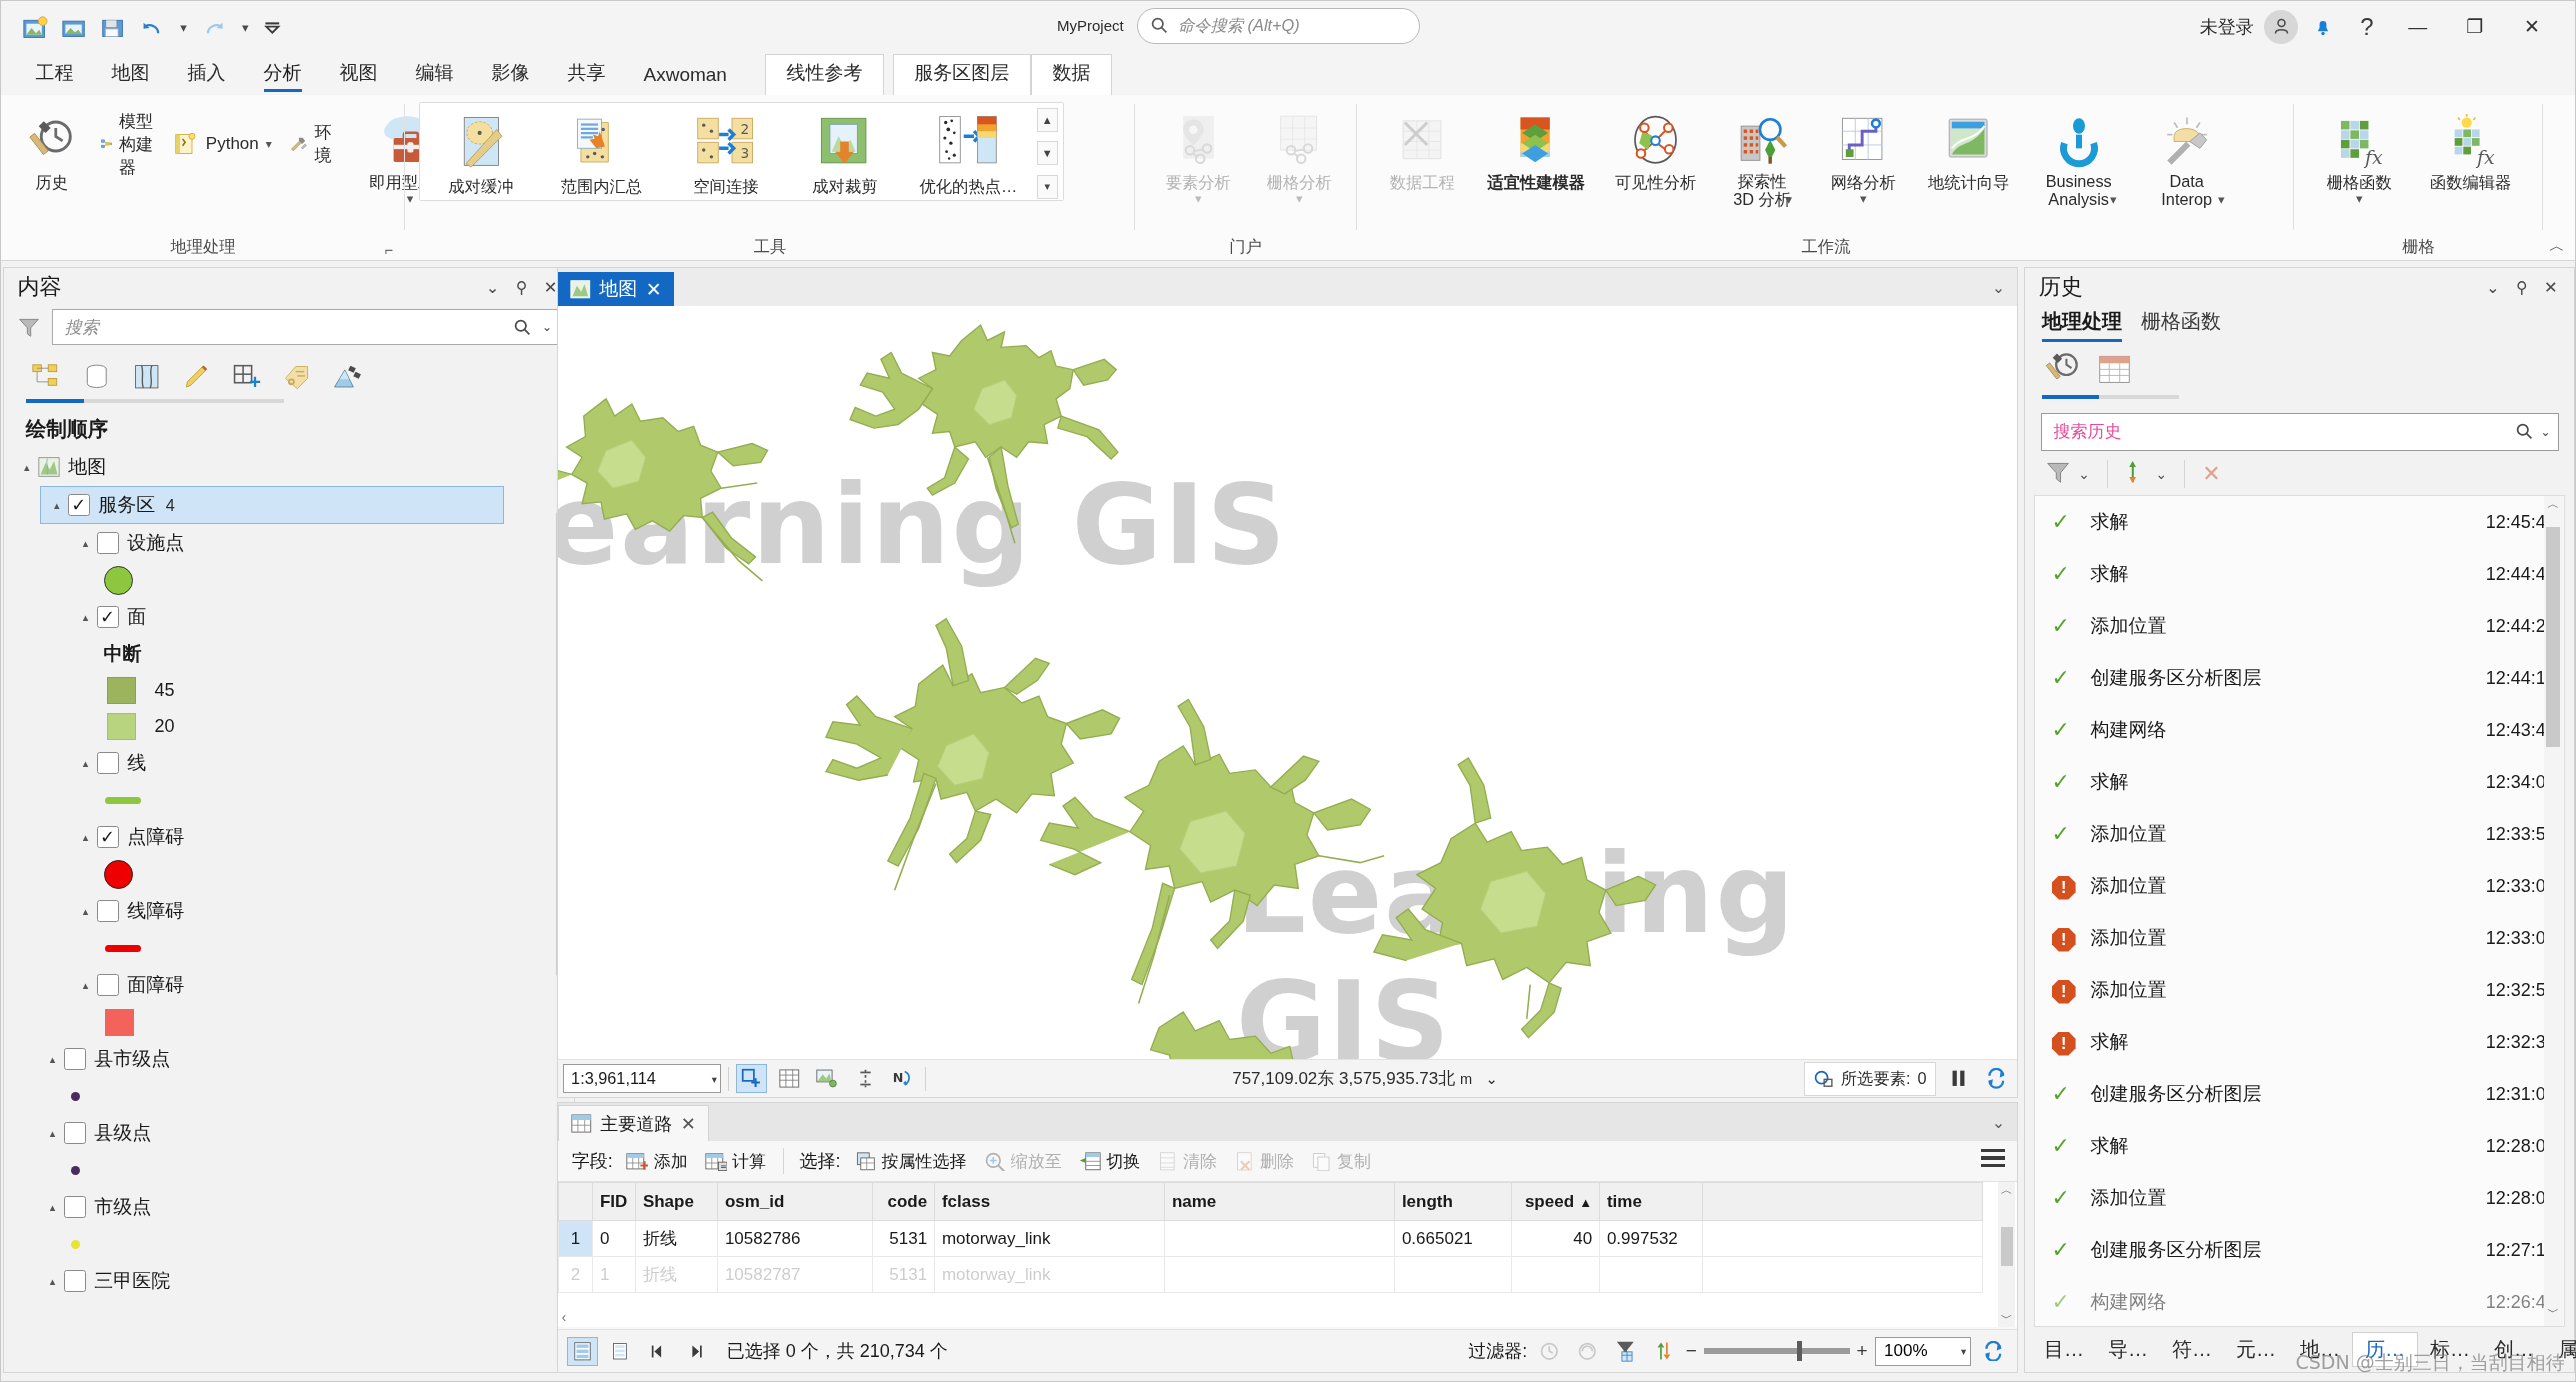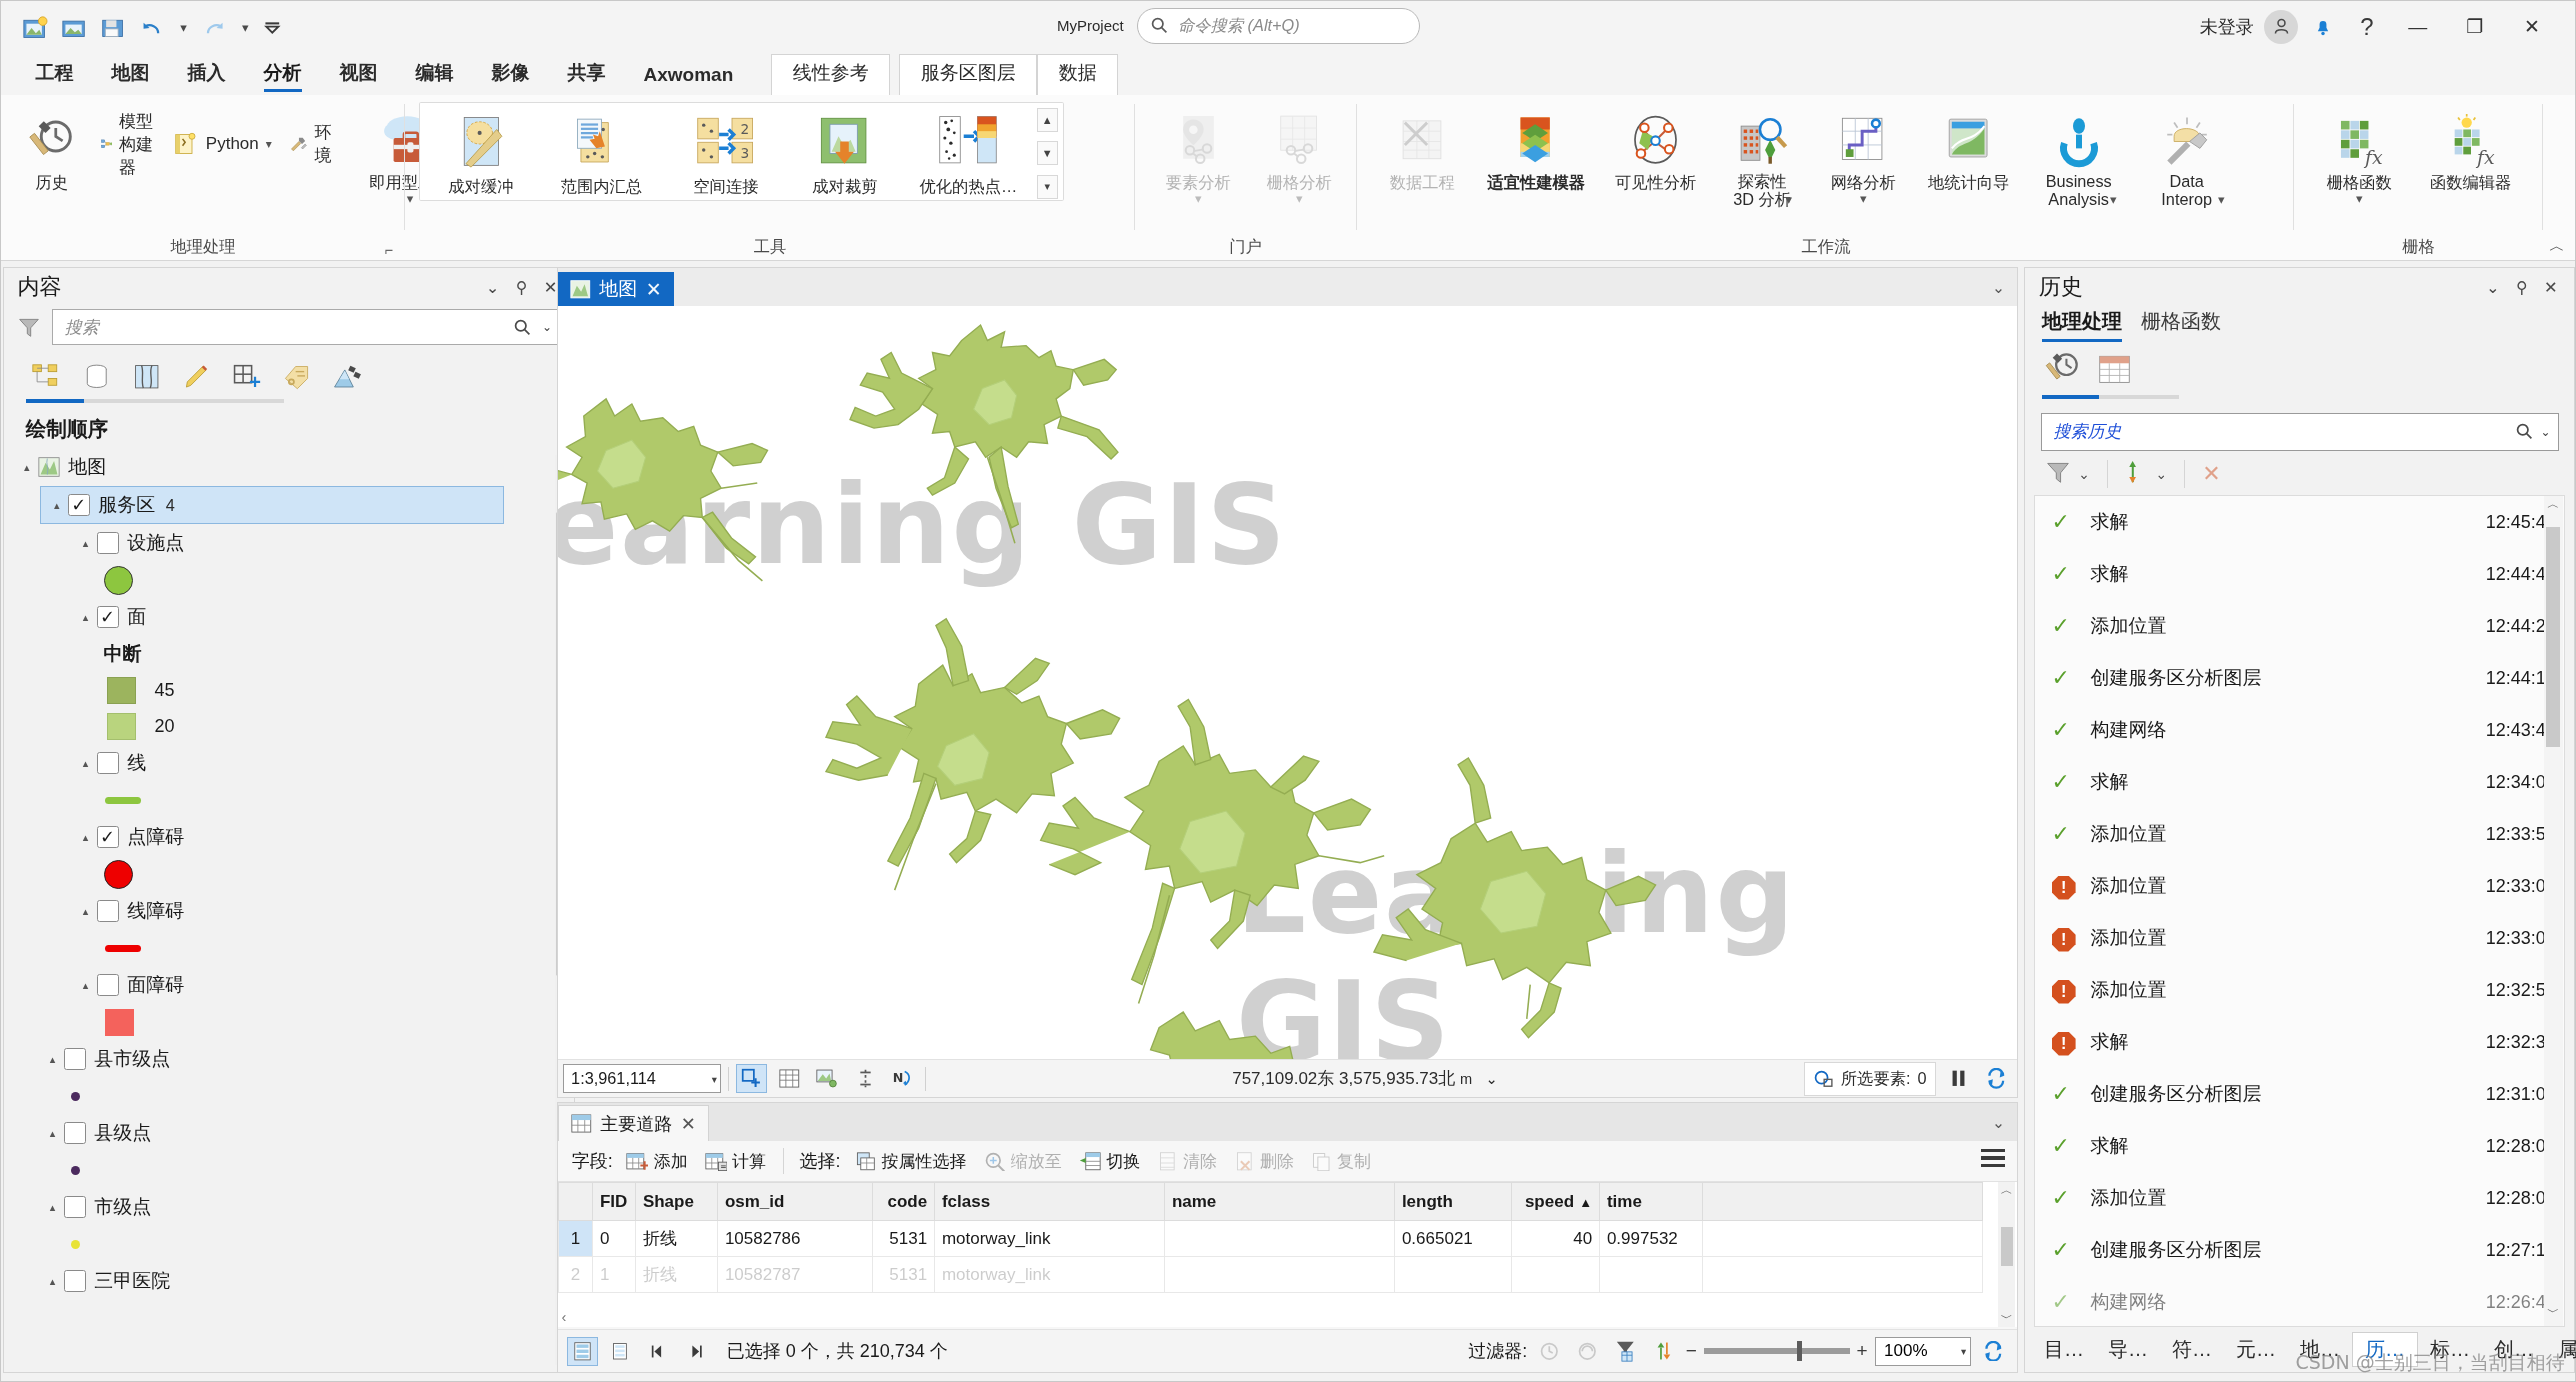--- a/index.html
+++ b/index.html
@@ -56,21 +56,20 @@
           font-size: 19px; color: #333; }
 
   
   .ribbon-tabs {
     position: absolute; left: 0; top: 53px; width: 100%; height: 41px;
     background: #f4f4f4; display: flex; align-items: flex-end; padding-left: 15.5px;
   }
   .rtab {
     padding: 3.4px 19px 8.6px 19px; font-size: 19px; color: #2b2b2b; position: relative;
     white-space: nowrap;
-    font-weight: bold;
   }
   .rtab.active { color: #1a1a1a; }
   .rtab.active::after {
     content: ""; position: absolute; left: 19px; right: 19px; bottom: 2.6px; height: 3.4px;
     background: #1268c3;
   }
   .ctx-group {
     margin-left: 19px; display: flex; align-items: flex-end; gap: 0px;
   }
   .ctx-box {
@@ -253,21 +252,21 @@
   .htab { font-size: 20px; color: #3a3a3a; position: relative; padding-bottom: 6.9px; }
   .htab.active { color: #1a1a1a; font-weight: bold; }
   .htab.active::after { content: ""; position: absolute; left: 0; right: 0; bottom: 0; height: 3.4px; background: #1268c3; }
   .hicons { display: flex; align-items: center; gap: 15.5px; padding: 8.6px 0 0 19px; }
   .hunder { margin: 5.2px 0 0 17px; width: 137px; height: 4.3px; background: #d8d8d8; position: relative; }
   .hunder i { position: absolute; left: 0; top: 0; width: 57px; height: 4.3px; background: #1268c3; display: block; }
   .hsearch {
     margin: 13.7px 15.5px 0 15.5px; height: 38px; background: #fff; border: 0.9px solid #9a9a9a;
     display: flex; align-items: center; padding: 0 6.9px 0 12px;
   }
-  .hsearch .ph { flex: 1; font-size: 17px; color: #1d4ed8; font-style: italic; }
+  .hsearch .ph { flex: 1; font-size: 17px; color: #ec4899; }
   .hfilter { display: flex; align-items: center; gap: 8.6px; padding: 8.6px 0 6.9px 20.6px; }
   .hfilter .fs { width: 0.9px; height: 27.5px; background: #d5d5d5; margin: 0 8.6px; }
   .hlist { flex: 1; margin: 0 8.6px 0 8.6px; background: #fbfbfb; border: 0.9px solid #dcdcdc;
            position: relative; overflow: hidden; }
   .hrow { display: flex; align-items: center; height: 52px; padding: 0 8.6px 0 17px; }
   .hrow .st { width: 39px; font-size: 22px; }
   .hrow .st.ok { color: #5aa02c; }
   .hrow .nm { flex: 1; font-size: 19px; color: #1a1a1a; }
   .hrow .tm { font-size: 18px; color: #1a1a1a; }
   .hscroll { position: absolute; right: 1.7px; top: 0; bottom: 0; width: 19px; background: #f4f4f4; }

